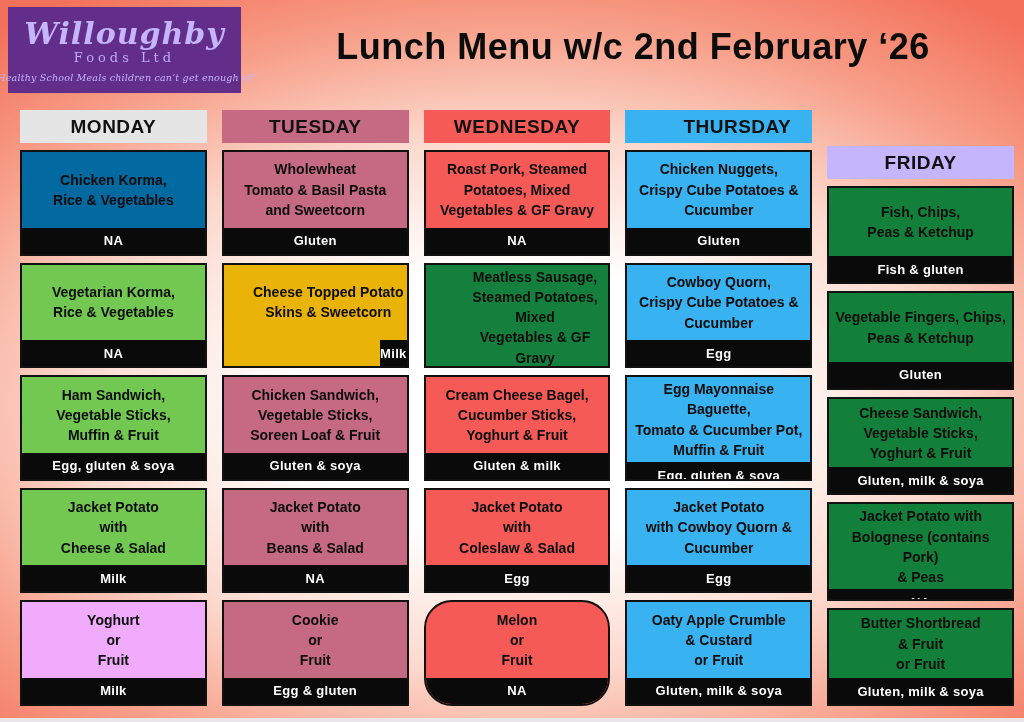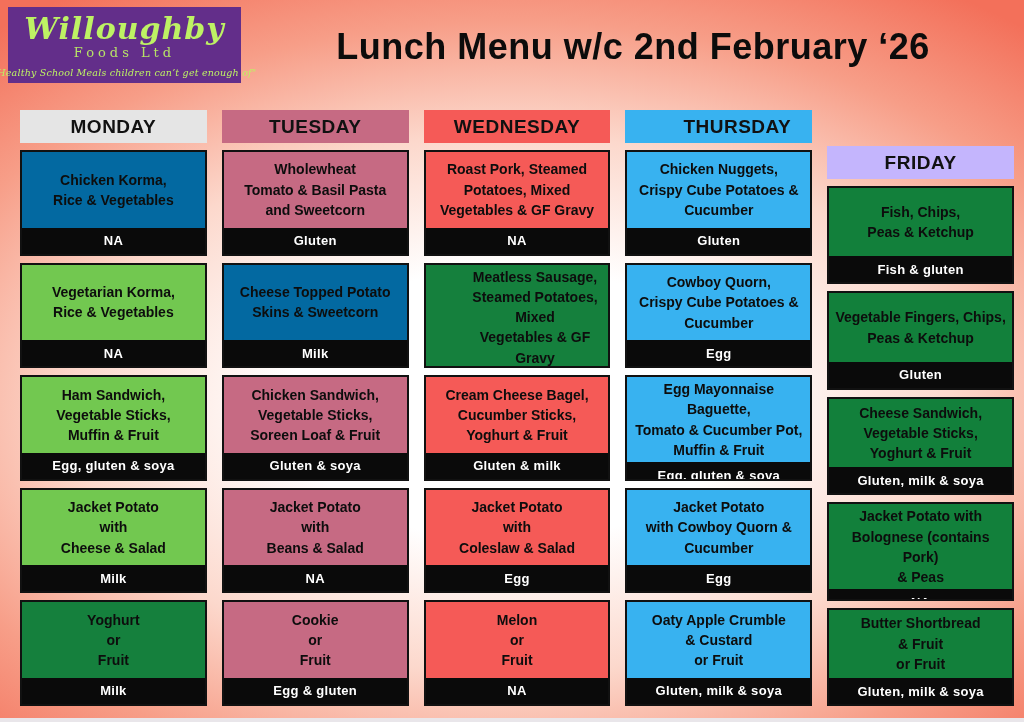--- a/index.html
+++ b/index.html
@@ -10,23 +10,23 @@
     background:
       radial-gradient(ellipse 78% 68% at 50% 56%,
         #ffffff 0%, #ffffff 28%, #fcd8cc 55%, #f79e88 78%, #f3705a 100%);
   }
   .bottom-strip{
     position:absolute; left:0; right:0; bottom:0; height:4px;
     background:#e9e6ea;
   }
   
   .logo{
-    position:absolute; left:8px; top:7px; width:233px; height:76px;
+    position:absolute; left:8px; top:7px; width:233px; height:86px;
     background:#632e8a;
-    color:#bef264;
+    color:#c4b5fd;
     display:flex; flex-direction:column; align-items:center; justify-content:center;
     padding:4px 6px 3px 6px;
   }
   .logo .brand{
     font-family:"DejaVu Serif", serif;
     font-style:italic; font-weight:bold;
     font-size:30px; line-height:30px; letter-spacing:1px;
     white-space:nowrap;
   }
   .logo .foods{
@@ -113,37 +113,37 @@
 Vegetable Sticks,
 Muffin &amp; Fruit</div>
       <div class="allergen">Egg, gluten &amp; soya</div>
     </div>
     <div class="cell" style="background-color: rgb(114, 200, 80);">
       <div class="meal">Jacket Potato
 with
 Cheese &amp; Salad</div>
       <div class="allergen">Milk</div>
     </div>
-    <div class="cell" style="background-color: #15803d;">
+    <div class="cell" style="background-color: #f0abfc;">
       <div class="meal">Yoghurt
 or
 Fruit</div>
       <div class="allergen">Milk</div>
     </div>
   </div>
 
   <div class="col">
     <div class="day-header" style="background-color: rgb(198, 106, 131);">TUESDAY</div>
     <div class="cell" style="background-color: rgb(198, 106, 131);">
       <div class="meal">Wholewheat
 Tomato &amp; Basil Pasta
 and Sweetcorn</div>
       <div class="allergen">Gluten</div>
     </div>
-    <div class="cell" style="background-color: #0369a1;">
+    <div class="cell" style="background-color: #eab308; align-items: flex-end;">
       <div class="meal">Cheese Topped Potato
 Skins &amp; Sweetcorn</div>
       <div class="allergen">Milk</div>
     </div>
     <div class="cell" style="background-color: rgb(198, 106, 131);">
       <div class="meal">Chicken Sandwich,
 Vegetable Sticks,
 Soreen Loaf &amp; Fruit</div>
       <div class="allergen">Gluten &amp; soya</div>
     </div>
@@ -180,21 +180,21 @@
 Cucumber Sticks,
 Yoghurt &amp; Fruit</div>
       <div class="allergen">Gluten &amp; milk</div>
     </div>
     <div class="cell" style="background-color: rgb(245, 90, 87);">
       <div class="meal">Jacket Potato
 with
 Coleslaw &amp; Salad</div>
       <div class="allergen">Egg</div>
     </div>
-    <div class="cell" style="background-color: rgb(245, 90, 87);">
+    <div class="cell" style="background-color: rgb(245, 90, 87); border-radius: 28px;">
       <div class="meal">Melon
 or
 Fruit</div>
       <div class="allergen">NA</div>
     </div>
   </div>
 
   <div class="col">
     <div class="day-header" style="background-color: rgb(56, 178, 240); padding-left: 37px;">THURSDAY</div>
     <div class="cell" style="background-color: rgb(56, 178, 240);">

